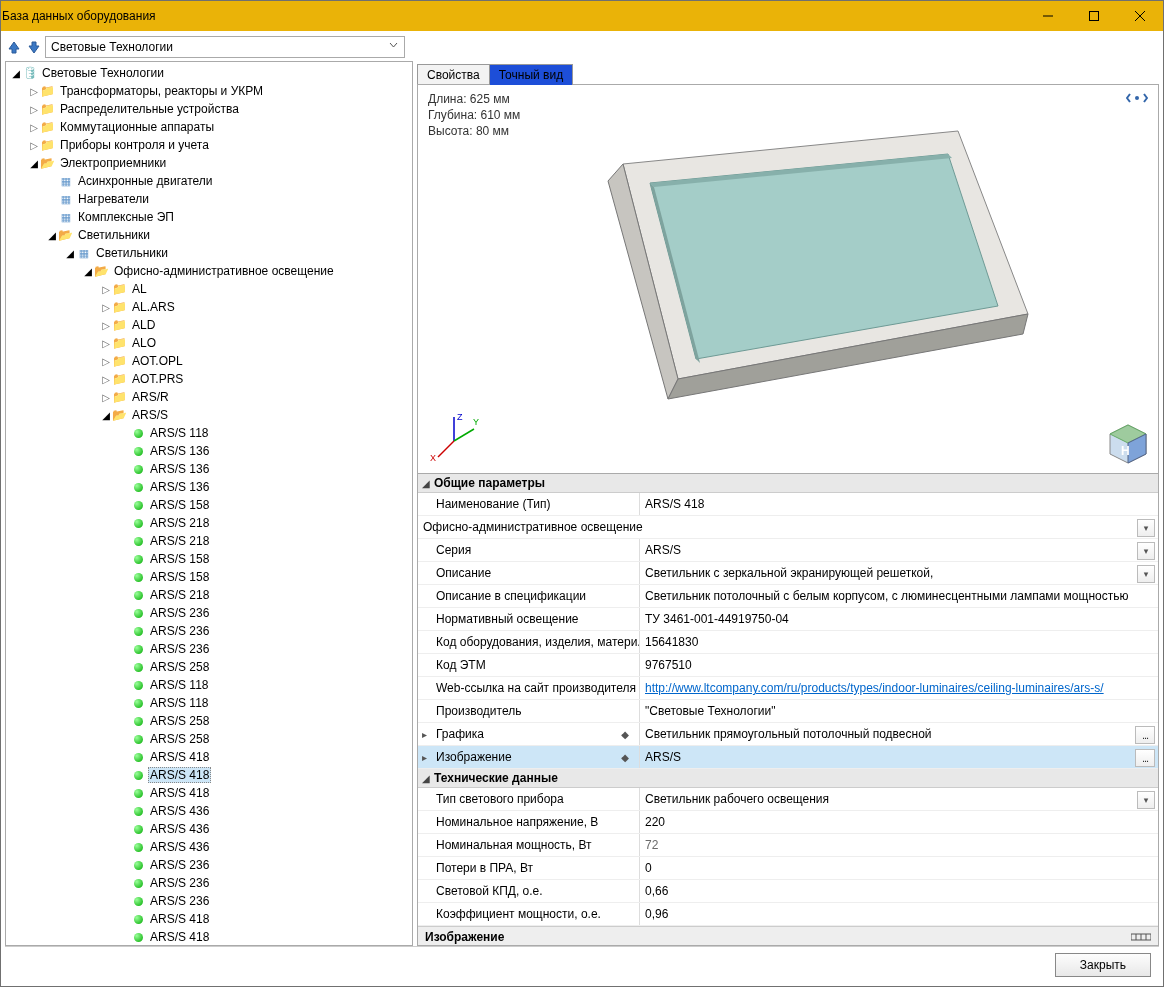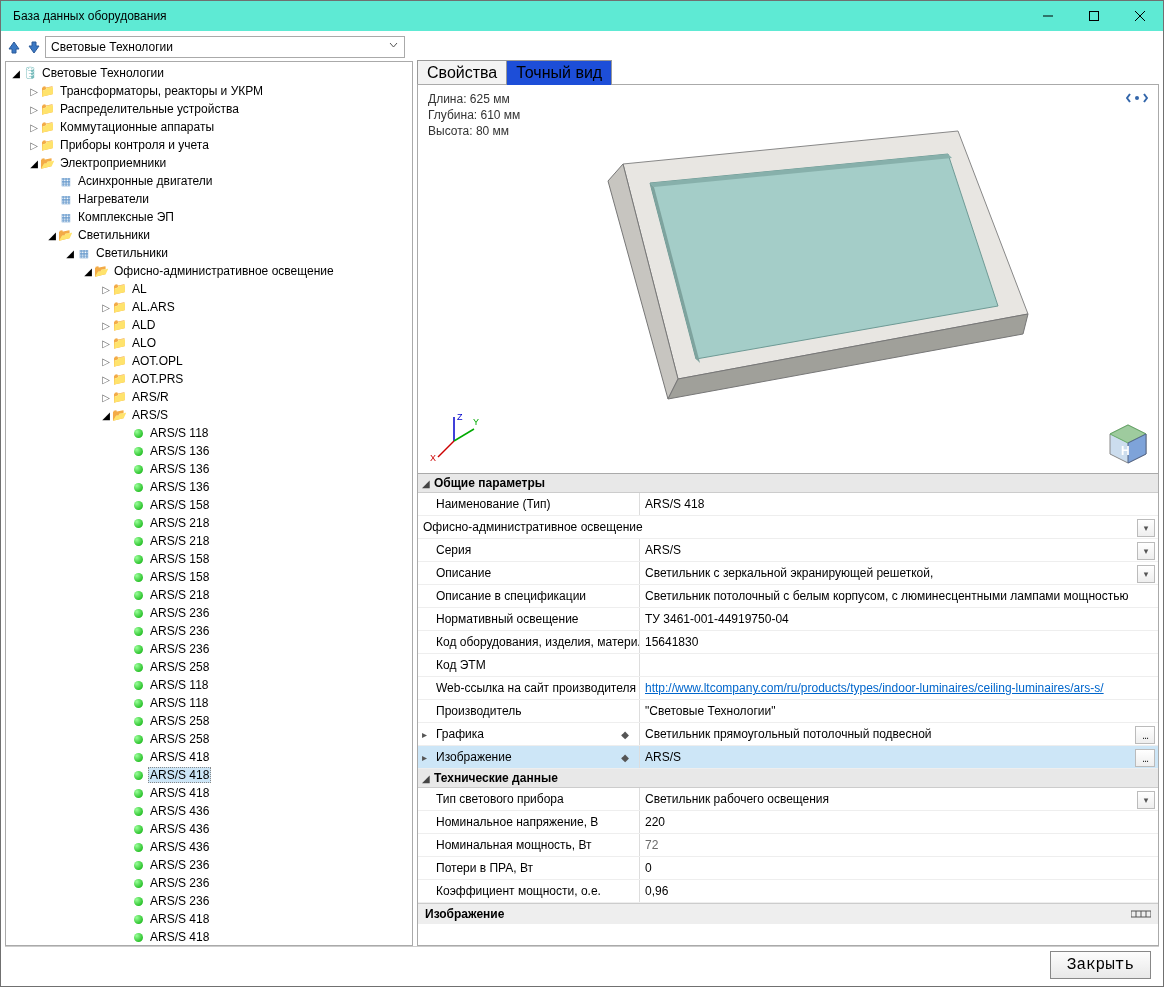--- a/index.html
+++ b/index.html
@@ -1,17 +1,17 @@
 <!DOCTYPE html>
 <html><head>
 <meta charset="utf-8">
 <style>
 html,body{margin:0;padding:0;font-family:"Segoe UI",Tahoma,sans-serif;font-size:12px;color:#000;background:#fff;height:100%;overflow:hidden}
 .window{width:1164px;height:987px;border:1px solid #707070;box-sizing:border-box;display:flex;flex-direction:column;background:#fff}
-.titlebar{height:30px;display:flex;align-items:center;padding-left:12px;background:#5eead4}
+.titlebar{height:30px;display:flex;align-items:center;padding-left:1px;background:#eab308}
 .titlebar .title{flex:1}
 .titlebar-btns{display:flex;height:100%}
 .titlebar-btn{width:46px;height:100%;display:flex;align-items:center;justify-content:center;color:#000;font-family:Arial;font-size:11px}
 .content{flex:1;display:flex;flex-direction:column;padding:4px;box-sizing:border-box;min-height:0}
 .toolbar{height:24px;display:flex;align-items:center;margin-bottom:2px}
 .arrow-btn{width:18px;height:18px;display:flex;align-items:center;justify-content:center;margin-right:2px}
 .combo{flex:0 0 auto;width:360px;height:22px;border:1px solid #aaa;background:#fff;display:flex;align-items:center;padding:0 5px;color:#000;position:relative;box-sizing:border-box}
 .combo .chev{position:absolute;right:6px;top:4px}
 .main-split{flex:1;display:flex;min-height:0}
 .left-pane{width:408px;border:1px solid #aaa;box-sizing:border-box;display:flex;flex-direction:column;margin-right:4px;min-height:0}
@@ -22,21 +22,21 @@
 .tree-row .expander{width:12px;display:inline-flex;justify-content:center;color:#6b6b6b;font-size:10px}
 .tree-row .expander.open{color:#000}
 .tree-row .icon{width:16px;display:inline-flex;justify-content:center;margin-right:2px}
 .tree-row .label{padding:0 2px}
 .green-dot{width:9px;height:9px;border-radius:50%;background:radial-gradient(circle at 30% 30%,#9f9,#0a0);display:inline-block}
 .folder-icon{font-size:12px;color:#e1b74b}
 .db-icon{color:#7bb}
 .table-icon{font-size:11px;color:#69c}
 .right-pane{flex:1;display:flex;flex-direction:column;min-height:0}
 .tabs{height:23px;display:flex;align-items:flex-end}
-.tab{border:1px solid #999;border-bottom:none;padding:3px 9px;background:#f3f3f3;margin-right:-1px;font-size:16px;position:relative;top:1px}
+.tab{border:1px solid #999;border-bottom:none;padding:3px 9px;background:#f3f3f3;margin-right:-1px;font-size:12px;position:relative;top:1px}
 .tab.active{background:#1d4ed8;z-index:2}
 .viewer-wrap{flex:0 0 390px;border:1px solid #aaa;box-sizing:border-box;background:#fff;position:relative;display:flex;align-items:center;justify-content:center;overflow:hidden}
 .dims{position:absolute;top:6px;left:10px;line-height:16px;color:#333}
 .viewer-ctrl{position:absolute;top:6px;right:10px;color:#36a;font-size:14px}
 .axis-gizmo{position:absolute;left:10px;bottom:10px}
 .cube-gizmo{position:absolute;right:8px;bottom:8px}
 .props{flex:1;border:1px solid #aaa;border-top:none;box-sizing:border-box;overflow:auto;background:#fff;position:relative}
 .group-header{background:#e8e8e8;padding:2px 4px;display:flex;align-items:center;border-bottom:1px solid #ccc;font-size:12px}
 .group-header .exp{width:12px;font-size:10px;color:#444}
 .prop-row{display:flex;height:22px;align-items:stretch;border-bottom:1px solid #eee}
@@ -46,21 +46,21 @@
 .prop-val{flex:1;padding:3px 5px;box-sizing:border-box;white-space:nowrap;overflow:hidden;text-overflow:ellipsis;position:relative;display:flex;align-items:center;color:#000}
 .prop-val.readonly{color:#6a6a6a}
 .prop-val a{color:#0066cc;text-decoration:underline}
 .prop-val .dd{position:absolute;right:3px;top:3px;width:16px;height:16px;display:flex;align-items:center;justify-content:center;border:1px solid #bbb;background:linear-gradient(#fff,#eee);font-size:9px;color:#555}
 .prop-val .dots{position:absolute;right:3px;top:3px;width:18px;height:16px;display:flex;align-items:center;justify-content:center;border:1px solid #bbb;background:linear-gradient(#fff,#eee);font-size:11px;color:#333;letter-spacing:-1px}
 .diamond{margin-left:auto;margin-right:6px;font-size:10px;color:#555}
 .img-header{border-top:1px solid #ccc;background:#eee;padding:3px 7px;font-weight:bold;display:flex;align-items:center}
 .img-header .spacer{flex:1}
 .img-header .sym{font-size:14px;color:#555}
 .footer{height:36px;border-top:1px solid #ccc;display:flex;align-items:center;justify-content:flex-end;padding:0 8px;box-sizing:border-box}
-.btn{border:1px solid #888;background:linear-gradient(#fdfdfd,#e8e8e8);padding:4px 16px;font-family:Liberation Mono, monospace;font-size:16px}
+.btn{border:1px solid #888;background:linear-gradient(#fdfdfd,#e8e8e8);padding:4px 24px;font-family:Liberation Sans, sans-serif;font-size:12px}
 svg{display:block}
 
 ::-webkit-scrollbar{width:17px;height:17px}
 ::-webkit-scrollbar-track{background:#f0f0f0}
 ::-webkit-scrollbar-thumb{background:#c8c8c8;border:1px solid #aaa}
 </style>
 </head>
 <body>
 
 <div class="window">
@@ -547,20 +547,21 @@
           <div class="prop-row">
             <div class="prop-key">Нормативный освещение</div>
             <div class="prop-val">ТУ 3461-001-44919750-04</div>
           </div>
           <div class="prop-row">
             <div class="prop-key">Код оборудования, изделия, матери...</div>
             <div class="prop-val">15641830</div>
           </div>
           <div class="prop-row">
             <div class="prop-key">Код ЭТМ</div>
+            <div class="prop-val">9767510</div>
           </div>
           <div class="prop-row">
             <div class="prop-key">Web-ссылка на сайт производителя</div>
             <div class="prop-val">
                 <a href="#">http://www.ltcompany.com/ru/products/types/indoor-luminaires/ceiling-luminaires/ars-s/</a>
               </div>
           </div>
           <div class="prop-row">
             <div class="prop-key">Производитель</div>
             <div class="prop-val">"Световые Технологии"</div>
@@ -603,20 +604,24 @@
             <div class="prop-key">Номинальное напряжение, В</div>
             <div class="prop-val">220</div>
           </div>
           <div class="prop-row">
             <div class="prop-key">Номинальная мощность, Вт</div>
             <div class="prop-val readonly">72</div>
           </div>
           <div class="prop-row">
             <div class="prop-key">Потери в ПРА, Вт</div>
             <div class="prop-val">0</div>
+          </div>
+          <div class="prop-row">
+            <div class="prop-key">Световой КПД, о.е.</div>
+            <div class="prop-val">0,66</div>
           </div>
           <div class="prop-row">
             <div class="prop-key">Коэффициент мощности, о.е.</div>
             <div class="prop-val">0,96</div>
           </div>
 
           <div class="img-header">
             <span>Изображение</span>
             <span class="spacer"></span>
             <span class="sym">

